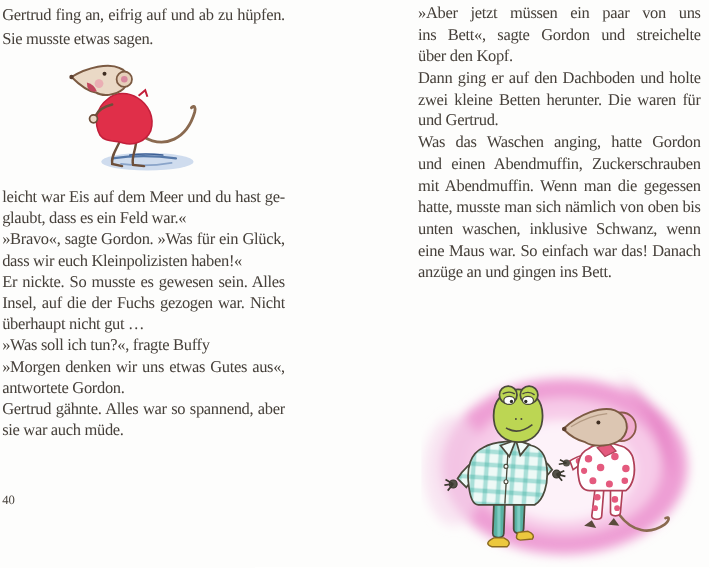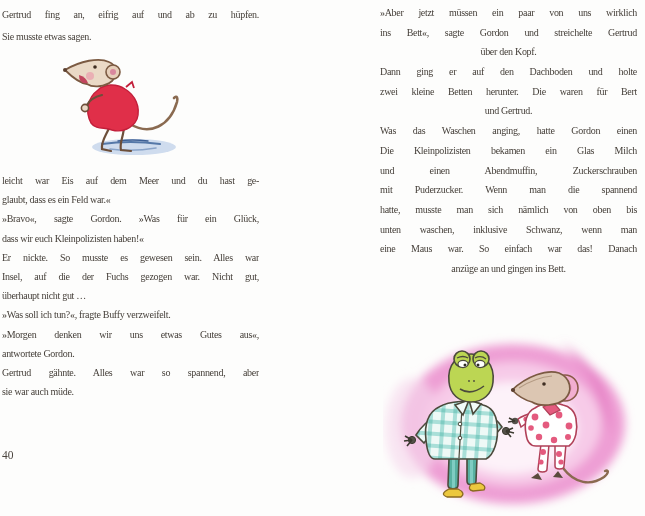--- a/index.html
+++ b/index.html
@@ -1,25 +1,25 @@
 <!DOCTYPE html>
 <html><head>
 <meta charset="utf-8">
 <style>
   html,body{margin:0;padding:0;background:#ffffff;}
   .canvas{
     position:relative;width:645px;height:516px;overflow:hidden;
     background:#fdfdfc;color:#46403a;
     font-family:"Liberation Serif","DejaVu Serif",serif;
   }
-  .textblock{position:absolute;font-size:10px;letter-spacing:-0.3px;}
+  .textblock{position:absolute;font-size:15px;letter-spacing:-0.3px;}
   .line{overflow:hidden;}
   .tb1 .line{height:21.5px;line-height:21.5px;}
   .tb2 .line{height:19.2px;line-height:19.2px;}
-  .tb3 .line{height:19.7px;line-height:19.7px;text-align:center;}
+  .tb3 .line{height:19.7px;line-height:19.7px;}
   .line.just{text-align:justify;text-align-last:justify;}
   .tb1{left:2px;top:4px;width:257px;}
   .tb2{left:2px;top:171px;width:257px;}
   .tb3{left:380px;top:3px;width:257px;}
   .pagenum{
     position:absolute;left:2px;top:449px;width:257px;height:15px;
     text-align:left;font-size:11.5px;color:#4a443e;letter-spacing:0;
   }
   .illu{position:absolute;}
   .illu1{left:46px;top:54px;}
@@ -89,23 +89,22 @@
 
   <section>
     <div class="textblock tb3">
         <div class="line just">»Aber jetzt müssen ein paar von uns wirklich</div>
         <div class="line just">ins Bett«, sagte Gordon und streichelte Gertrud</div>
         <div class="line">über den Kopf.</div>
         <div class="line just">Dann ging er auf den Dachboden und holte</div>
         <div class="line just">zwei kleine Betten herunter. Die waren für Bert</div>
         <div class="line">und Gertrud.</div>
         <div class="line just">Was das Waschen anging, hatte Gordon einen</div>
-        <div class="line just">Die Kleinpolizisten bekamen ein Glas Milch</div>
         <div class="line just">und einen Abendmuffin, Zuckerschrauben</div>
-        <div class="line just">mit Puderzucker. Wenn man die spannend</div>
+        <div class="line just">mit Abendmuffin. Wenn man die gegessen</div>
         <div class="line just">hatte, musste man sich nämlich von oben bis</div>
         <div class="line just">unten waschen, inklusive Schwanz, wenn man</div>
         <div class="line just">eine Maus war. So einfach war das! Danach</div>
         <div class="line">anzüge an und gingen ins Bett.</div>
       </div>
 
     <svg class="illu illu2" width="262" height="188" viewBox="0 0 262 188">
       <defs>
         <filter id="soft" x="-30%" y="-30%" width="160%" height="160%">
           <feGaussianBlur stdDeviation="5"></feGaussianBlur>

